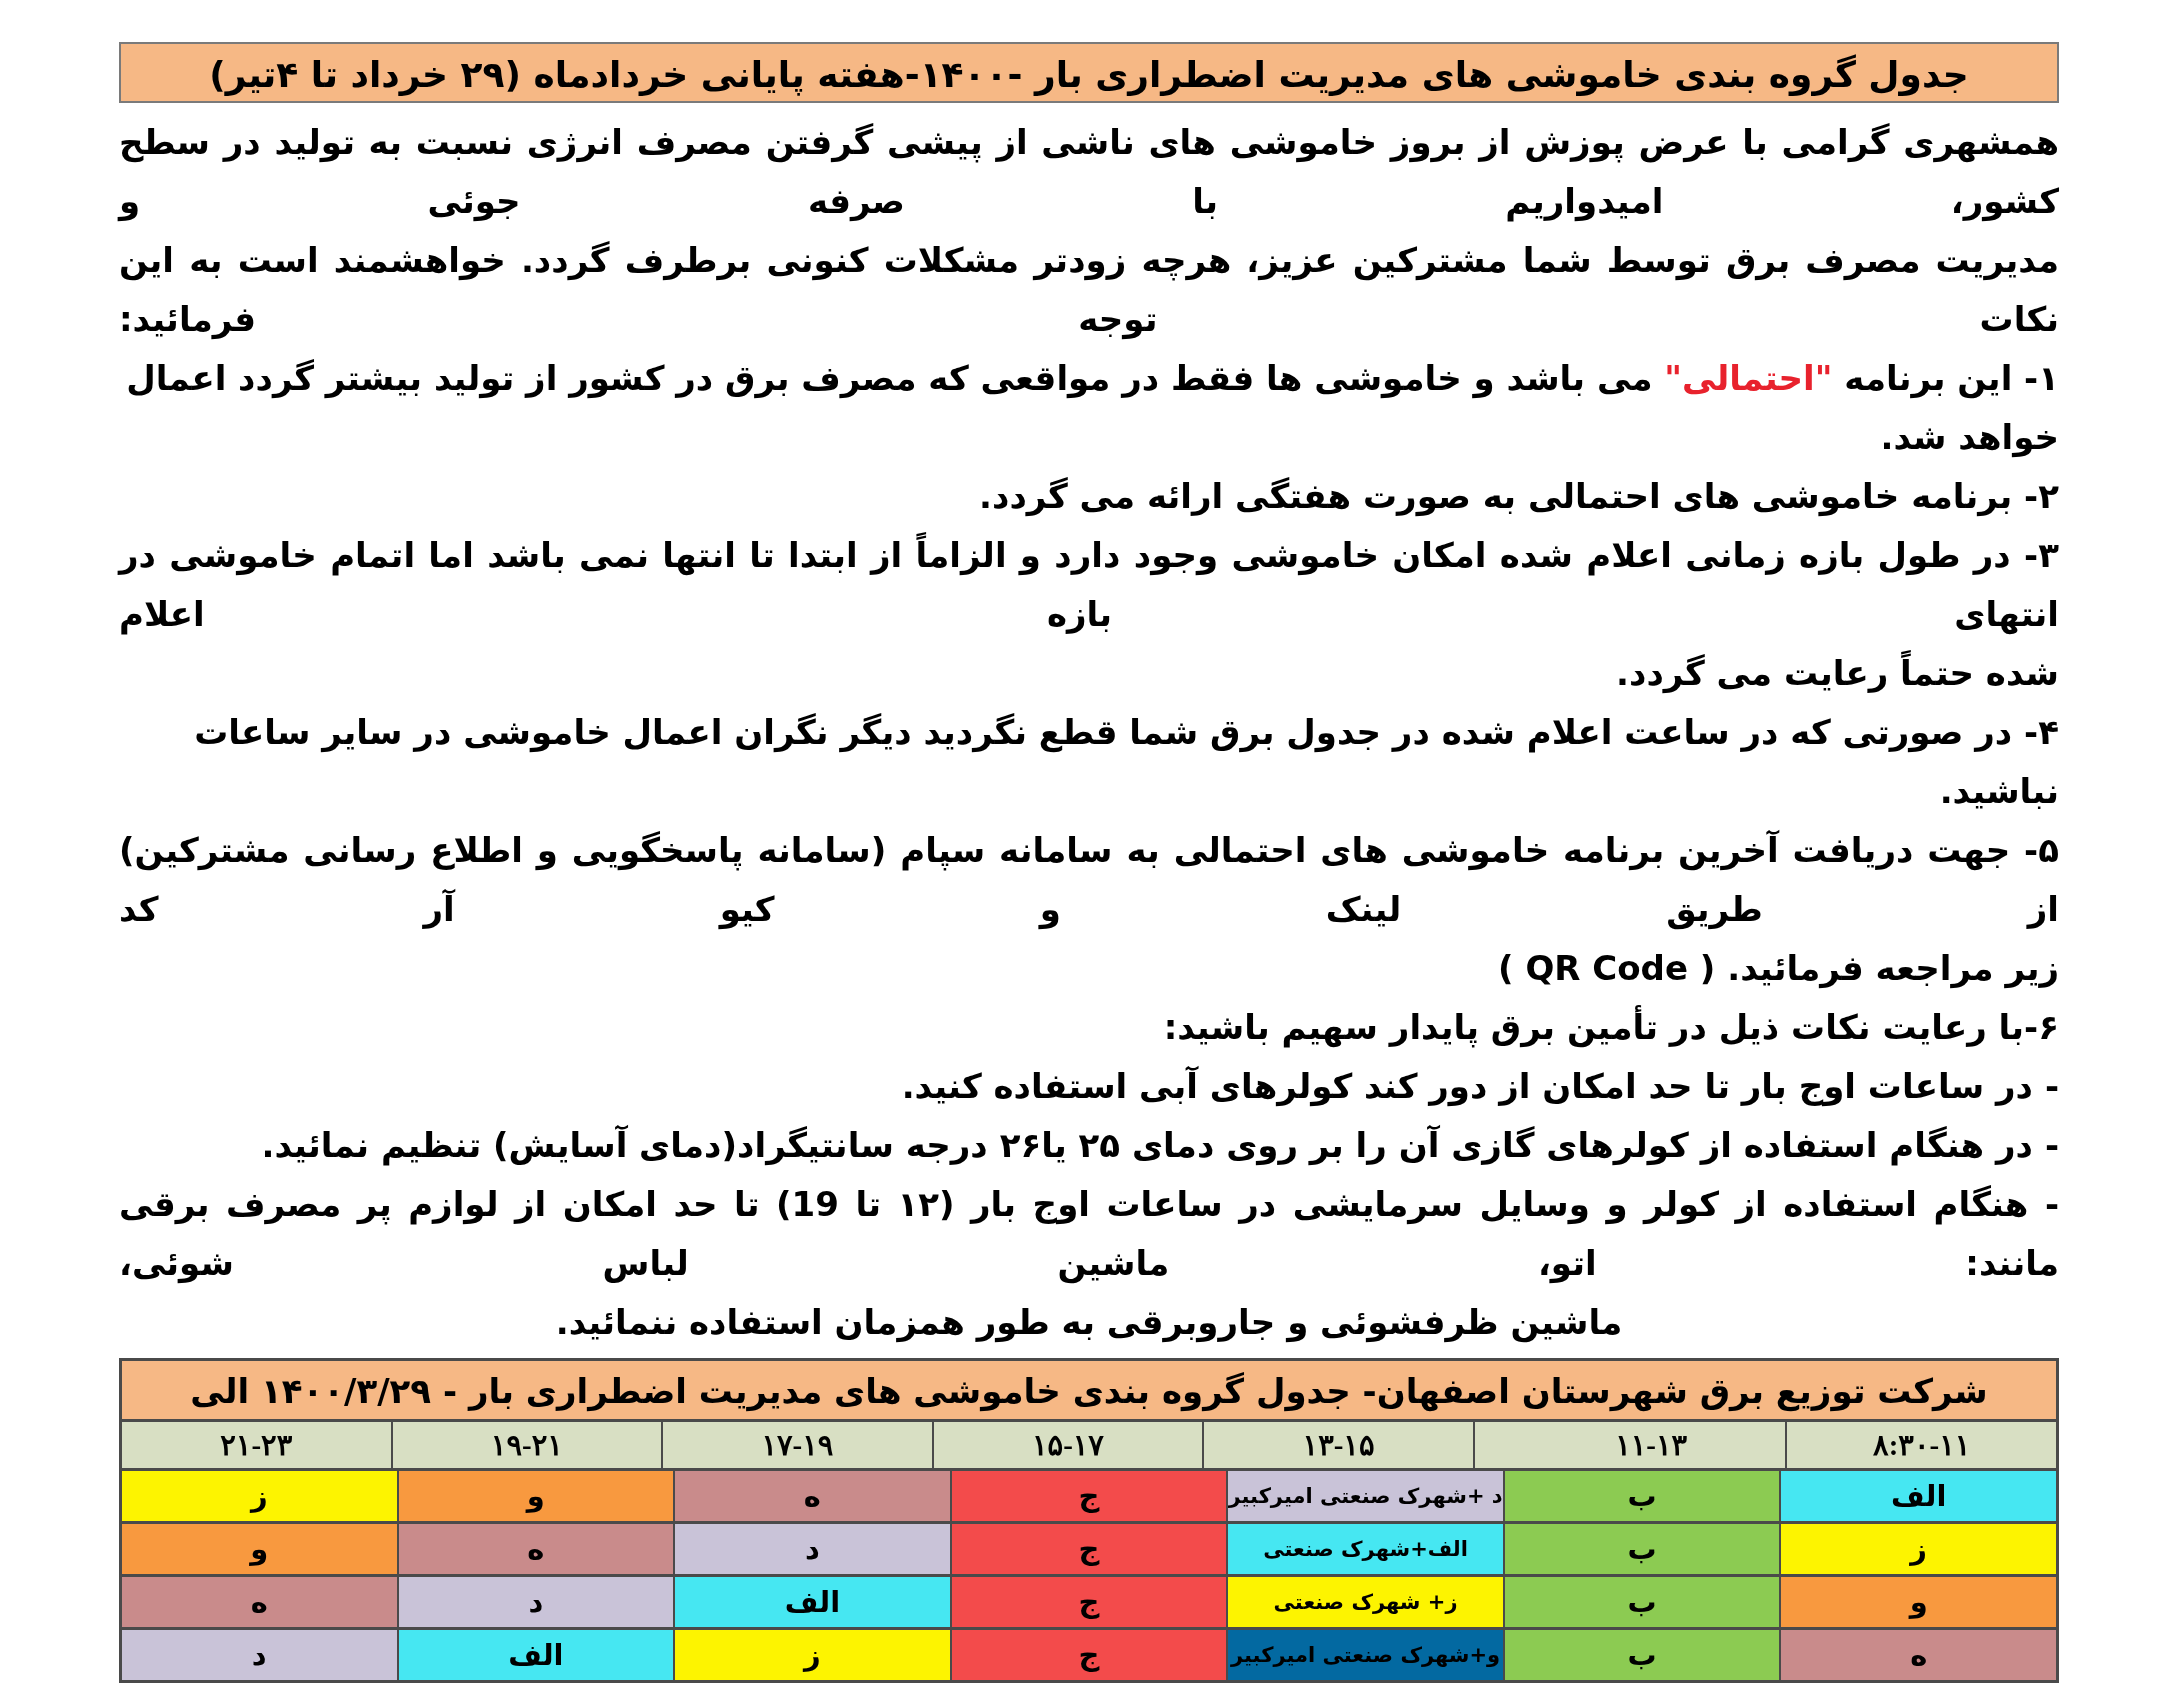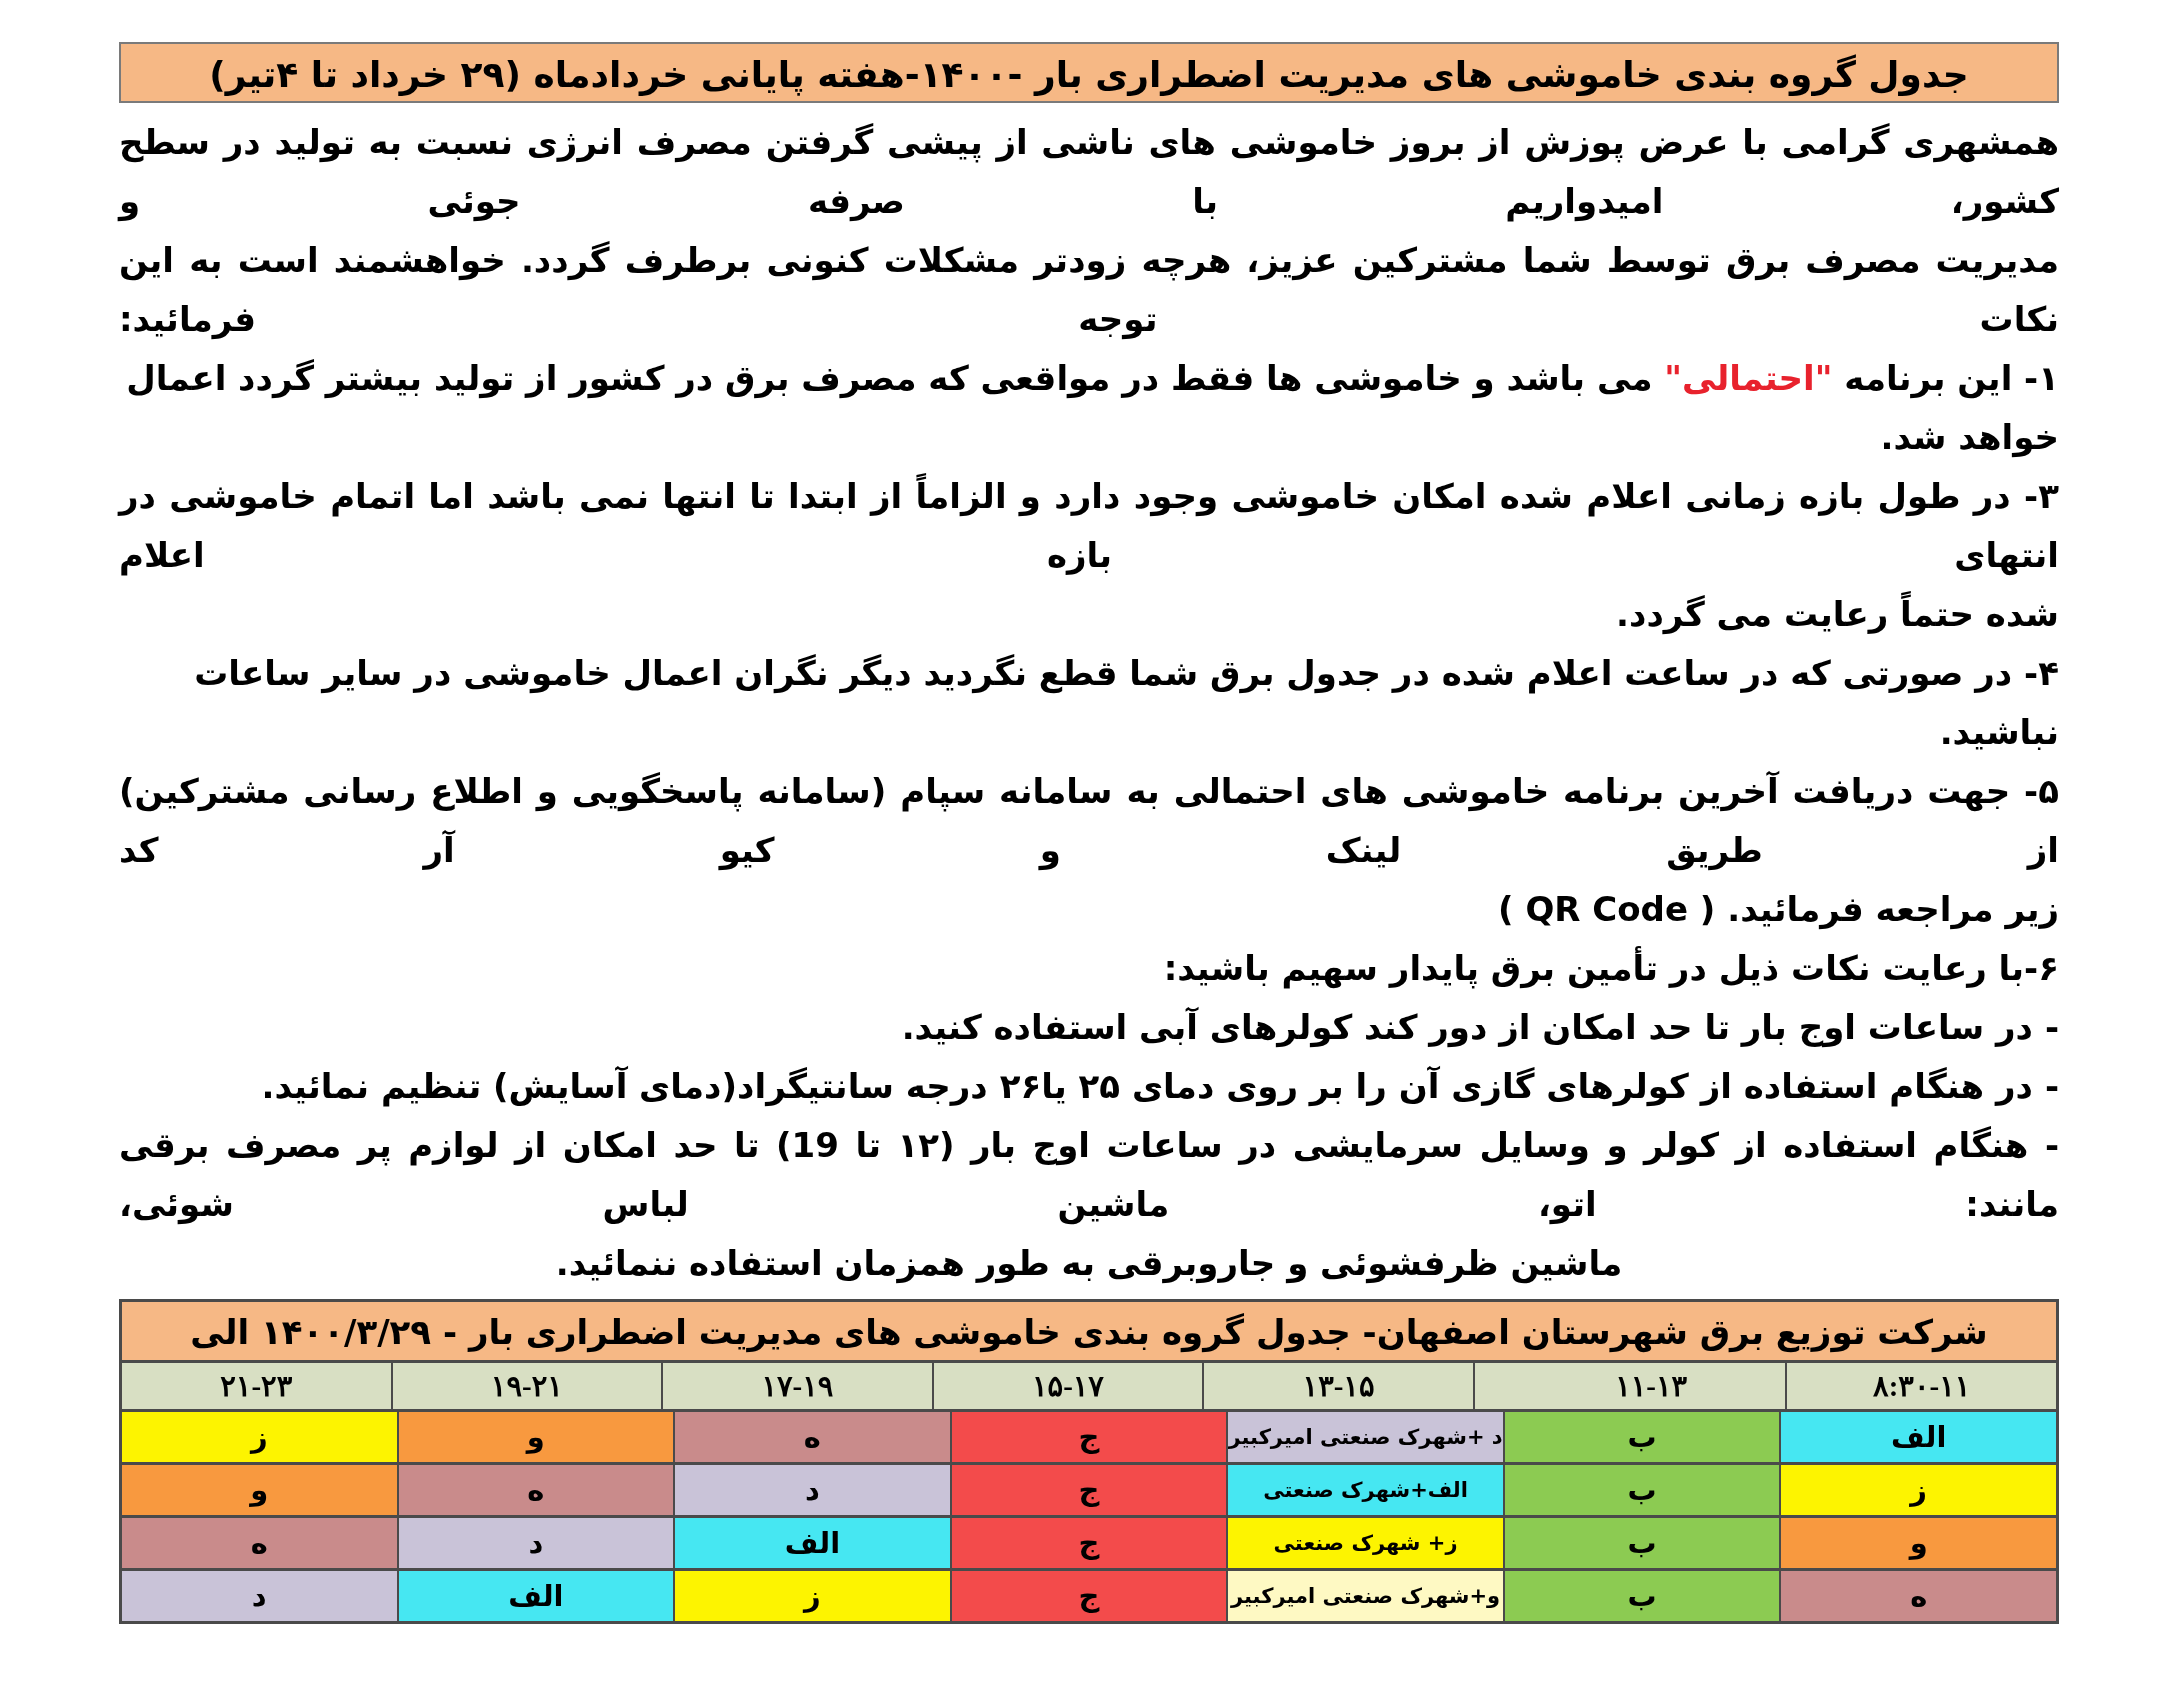--- a/index.html
+++ b/index.html
@@ -43,20 +43,21 @@
     <div class="banner" style="background: rgb(246, 184, 133);">
       <span>جدول گروه بندی خاموشی های  مدیریت اضطراری بار -۱۴۰۰-هفته پایانی خردادماه (۲۹ خرداد تا ۴تیر)</span>
     </div>
 
     <div class="body-text">
       <div class="line stretch">همشهری گرامی با عرض پوزش از بروز خاموشی های ناشی از پیشی گرفتن مصرف انرژی نسبت به تولید در سطح کشور، امیدواریم با صرفه جوئی و</div>
       <div class="line stretch">مدیریت مصرف برق توسط شما مشترکین عزیز، هرچه زودتر مشکلات کنونی برطرف گردد. خواهشمند است به این نکات توجه فرمائید:</div>
       <div class="line">
         <span>۱- این برنامه </span><span class="red" style="color: rgb(232, 34, 45);">"احتمالی"</span><span> می باشد و خاموشی ها فقط در مواقعی که مصرف برق در کشور از تولید بیشتر گردد اعمال خواهد شد.</span>
       </div>
+      <div class="line">۲- برنامه خاموشی های احتمالی به صورت هفتگی ارائه می گردد.</div>
       <div class="line stretch">۳- در طول بازه زمانی اعلام شده امکان خاموشی وجود دارد و الزاماً از ابتدا تا انتها نمی باشد اما اتمام خاموشی در انتهای بازه اعلام</div>
       <div class="line">شده حتماً رعایت می گردد.</div>
       <div class="line">۴- در صورتی که در ساعت اعلام شده در جدول برق شما قطع نگردید دیگر نگران اعمال خاموشی در سایر ساعات نباشید.</div>
       <div class="line stretch">۵- جهت دریافت آخرین برنامه خاموشی های احتمالی به سامانه سپام (سامانه پاسخگویی و اطلاع رسانی مشترکین) از طریق لینک و کیو آر کد</div>
       <div class="line">
         <span>زیر مراجعه فرمائید.</span> <span class="ltr">( QR Code )</span>
       </div>
       <div class="line">۶-با رعایت نکات ذیل در تأمین برق پایدار سهیم باشید:</div>
       <div class="line">- در ساعات اوج بار تا حد امکان از دور کند کولرهای آبی استفاده کنید.</div>
       <div class="line">- در هنگام استفاده از کولرهای گازی آن را بر روی دمای ۲۵ یا۲۶ درجه سانتیگراد(دمای آسایش) تنظیم نمائید.</div>
@@ -99,21 +100,21 @@
             <div class="tcell" style="background: rgb(140, 203, 82);">ب</div>
             <div class="tcell small" style="background: rgb(253, 244, 0);">ز+ شهرک صنعتی امیرکبیر</div>
             <div class="tcell" style="background: rgb(243, 75, 75);">ج</div>
             <div class="tcell" style="background: rgb(70, 231, 242);">الف</div>
             <div class="tcell" style="background: rgb(201, 195, 216);">د</div>
             <div class="tcell" style="background: rgb(201, 139, 139);">ه</div>
           </div>
           <div class="trow">
             <div class="tcell" style="background: rgb(201, 139, 139);">ه</div>
             <div class="tcell" style="background: rgb(140, 203, 82);">ب</div>
-            <div class="tcell small" style="background: #fef9c3;">و+شهرک صنعتی امیرکبیر</div>
+            <div class="tcell small" style="background: #0369a1;">و+شهرک صنعتی امیرکبیر</div>
             <div class="tcell" style="background: rgb(243, 75, 75);">ج</div>
             <div class="tcell" style="background: rgb(253, 244, 0);">ز</div>
             <div class="tcell" style="background: rgb(70, 231, 242);">الف</div>
             <div class="tcell" style="background: rgb(201, 195, 216);">د</div>
           </div>
         </div>
     </div>
 
   </div>
 </div>

